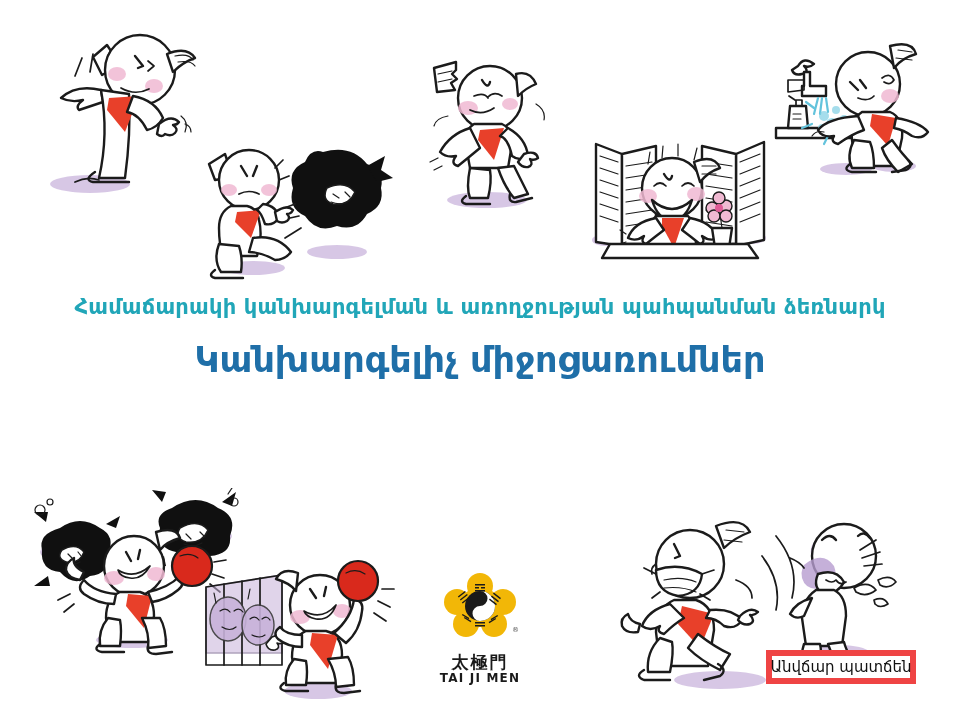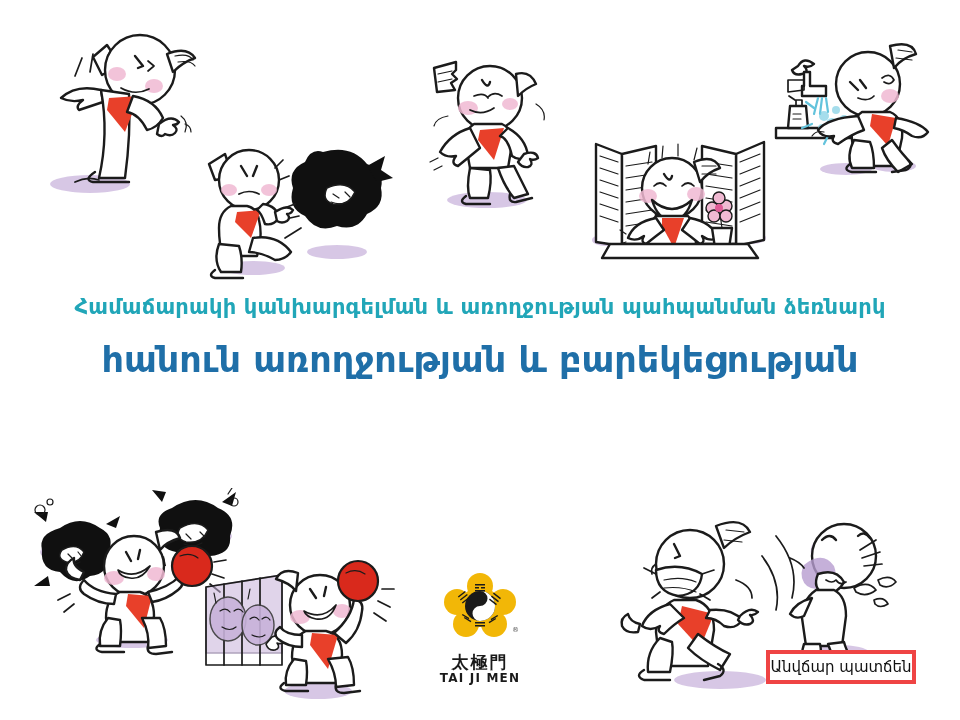--- a/index.html
+++ b/index.html
@@ -51,21 +51,21 @@
 
   
   .caption-box {
     position: absolute;
     left: 766px;
     top: 650px;
     width: 150px;
     height: 34px;
     box-sizing: border-box;
     background: #ffffff;
-    border: 4px solid #ef4444;
+    border: 6px solid #ef4444;
     display: flex;
     align-items: center;
     justify-content: center;
     z-index: 40;
   }
   .caption-box span {
     font-family: "DejaVu Sans", sans-serif;
     font-size: 15px;
     color: #111111;
     white-space: nowrap;
@@ -426,21 +426,21 @@
       <path class="body-fill" d="M86 132 q18 14 32 20 l-10 16 q-20 -10 -32 -22 z"></path>
       <path class="ink" d="M32 168 q-10 6 0 10 l26 0"></path>
       <path class="ink" d="M106 162 q10 6 2 12 l-16 4"></path>
       <path class="ink-thin" d="M124 78 q16 6 16 18"></path>
     </svg>
   </div>
 
   <div class="text-block">
     <div class="subtitle-line">Համաճարակի կանխարգելման և առողջության պահպանման ձեռնարկ</div>
     <div class="headline">
-      <div class="headline-line">հանուն առողջության և բարեկեցության</div>
+      <div class="headline-line">Կանխարգելիչ միջոցառումներ</div>
     </div>
   </div>
 
   <div class="logo">
     <svg class="logo-mark" viewBox="0 0 84 66" xmlns="http://www.w3.org/2000/svg">
       <g fill="#F2B707">
         <circle cx="42" cy="14" r="13"></circle>
         <circle cx="19" cy="30" r="13"></circle>
         <circle cx="65" cy="30" r="13"></circle>
         <circle cx="28" cy="52" r="13"></circle>

